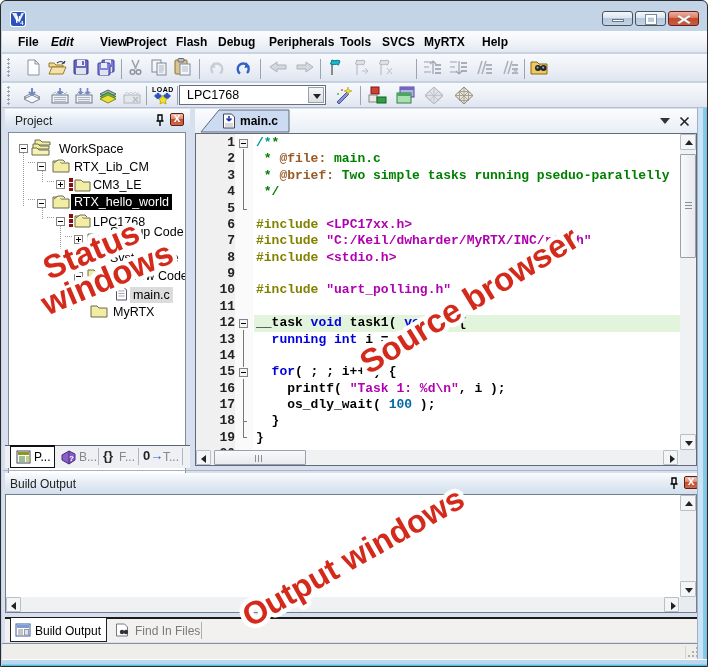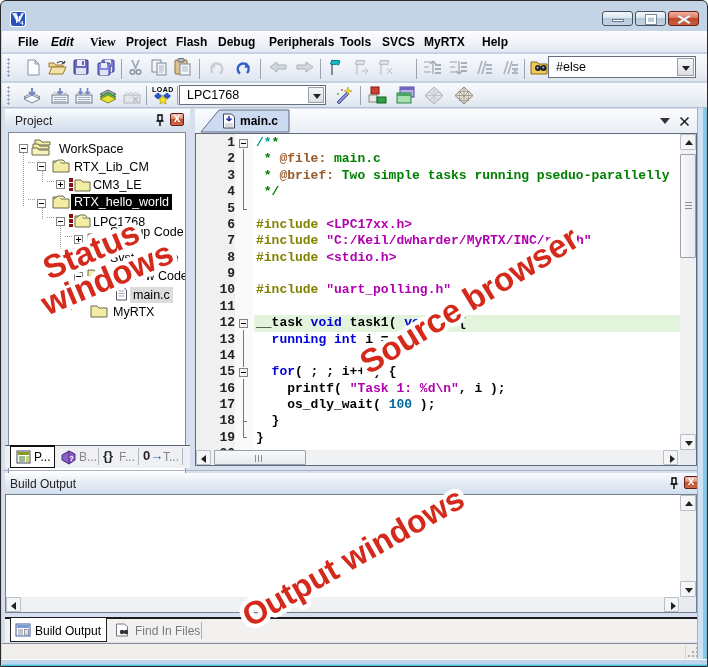--- a/index.html
+++ b/index.html
@@ -90,21 +90,21 @@
       <rect x="0" y="0" width="16" height="16" rx="3" fill="#fff"></rect>
       <rect x="1" y="1" width="14" height="14" rx="2.5" fill="#2a52be"></rect>
       <path d="M2 2 L7 11 L8.5 8 L6.5 2 Z" fill="#fff" opacity=".9"></path>
       <path d="M14 2 L9 12 L8 9.5 L11.5 2 Z" fill="#fff" opacity=".9"></path>
       <text x="8" y="10" font-size="9" font-weight="bold" fill="#fff" text-anchor="middle" font-family="Liberation Sans">µ</text>
       <text x="12" y="14" font-size="6" font-weight="bold" fill="#fff" text-anchor="middle" font-family="Liberation Sans">4</text>
     </svg>
   <div id="menubar">
     <span style="left:16px;">File</span>
     <span style="left:49px;font-style:italic;">Edit</span>
-    <span style="left:88px;font-family:Liberation Serif, serif;">View</span>
+    <span style="left:98px;">View</span>
     <span style="left:124px;">Project</span>
     <span style="left:174px;">Flash</span>
     <span style="left:216px;">Debug</span>
     <span style="left:267px;">Peripherals</span>
     <span style="left:338px;">Tools</span>
     <span style="left:380px;">SVCS</span>
     <span style="left:422px;">MyRTX</span>
     <span style="left:480px;">Help</span>
   </div>
   <div id="tbar1" class="tbar">
@@ -207,26 +207,20 @@
       </svg>
     <div class="sep" style="left:522px;top:5px;height:20px;"></div>
     <svg class="abs" style="left:528px;top:5px" width="19" height="17" viewBox="0 0 19 17">
         <path d="M1 3 h6 l2 2 h8 v10 h-16 z" fill="#f0c95e" stroke="#8a6a10"></path>
         <circle cx="8" cy="9" r="3" fill="#20242c"></circle>
         <circle cx="13.5" cy="9" r="3" fill="#20242c"></circle>
         <rect x="9.5" y="7.8" width="2.5" height="2.4" fill="#20242c"></rect>
         <circle cx="7.6" cy="8.6" r="1.1" fill="#8fb4d8"></circle>
         <circle cx="13.2" cy="8.6" r="1.1" fill="#8fb4d8"></circle>
       </svg>
-    <div class="abs" style="left:546px;top:2px;width:148px;height:22px;background:#fff;border:1px solid #676f7d;">
-      <div class="abs" style="left:7px;top:3px;font-size:12.5px;color:#000;">#else</div>
-      <div class="abs" style="right:1px;top:1px;width:17px;height:18px;background:linear-gradient(180deg,#f6f7f9,#dcdfe5);border:1px solid #9aa0ab;">
-        <div class="arr" style="left:4px;top:7px;border-left:4px solid transparent;border-right:4px solid transparent;border-top:5px solid #222;"></div>
-      </div>
-    </div>
   </div>
   <div id="tbar2" class="tbar">
       <div class="grip" style="top:3px;height:19px;"></div>
     <svg class="abs" style="left:21px;top:4px" width="18" height="17" viewBox="0 0 18 17">
         <path d="M1 10 l8 -4 l8 4 l-8 4 z" fill="#eef2f6" stroke="#7a8494"></path>
         <path d="M1 12 l8 -4 l8 4 l-8 4 z" fill="#f6f9fb" stroke="#7a8494"></path>
         <path d="M9 1 v7 M9 8 l-3 -3 M9 8 l3 -3" stroke="#7288c4" stroke-width="2" fill="none"></path>
       </svg>
     <svg class="abs" style="left:49px;top:4px" width="18" height="17" viewBox="0 0 18 17">
         <rect x="1" y="8" width="16" height="8" fill="#eef1f5" stroke="#707a88"></rect>

